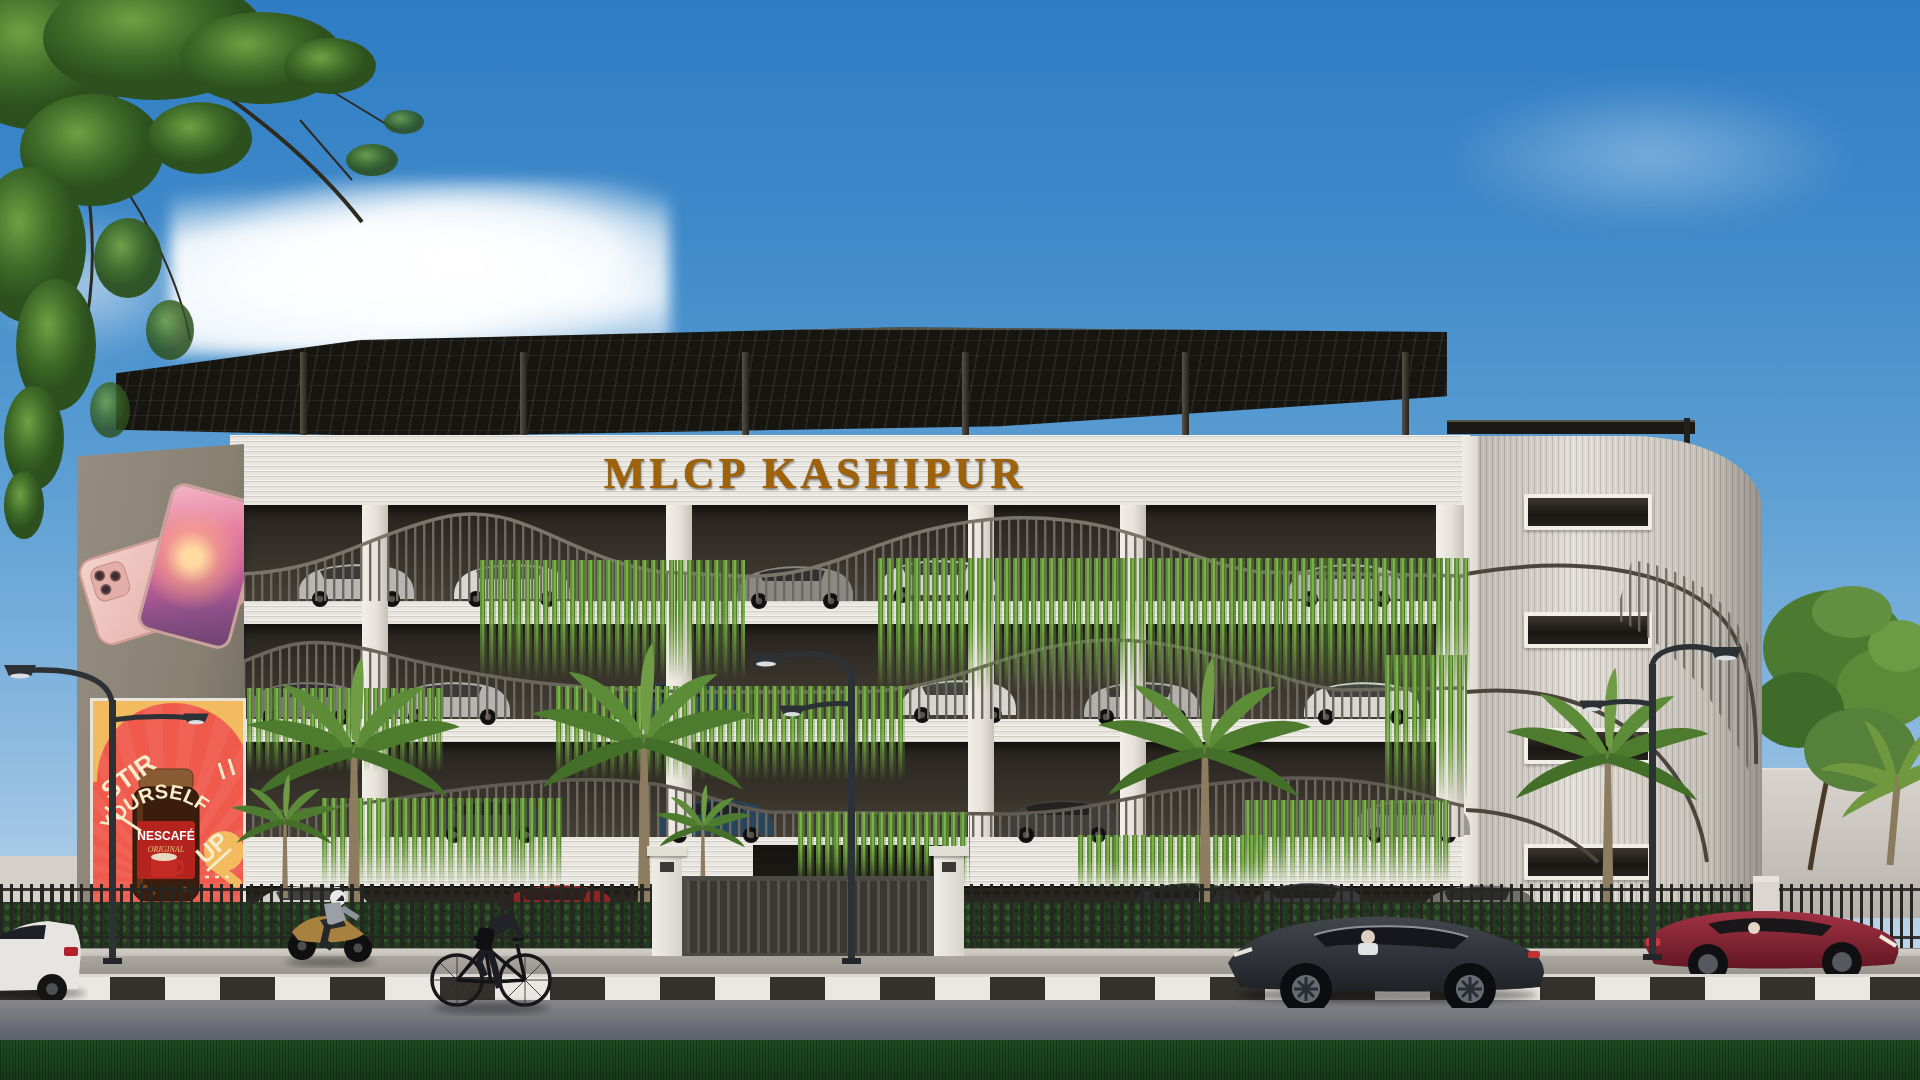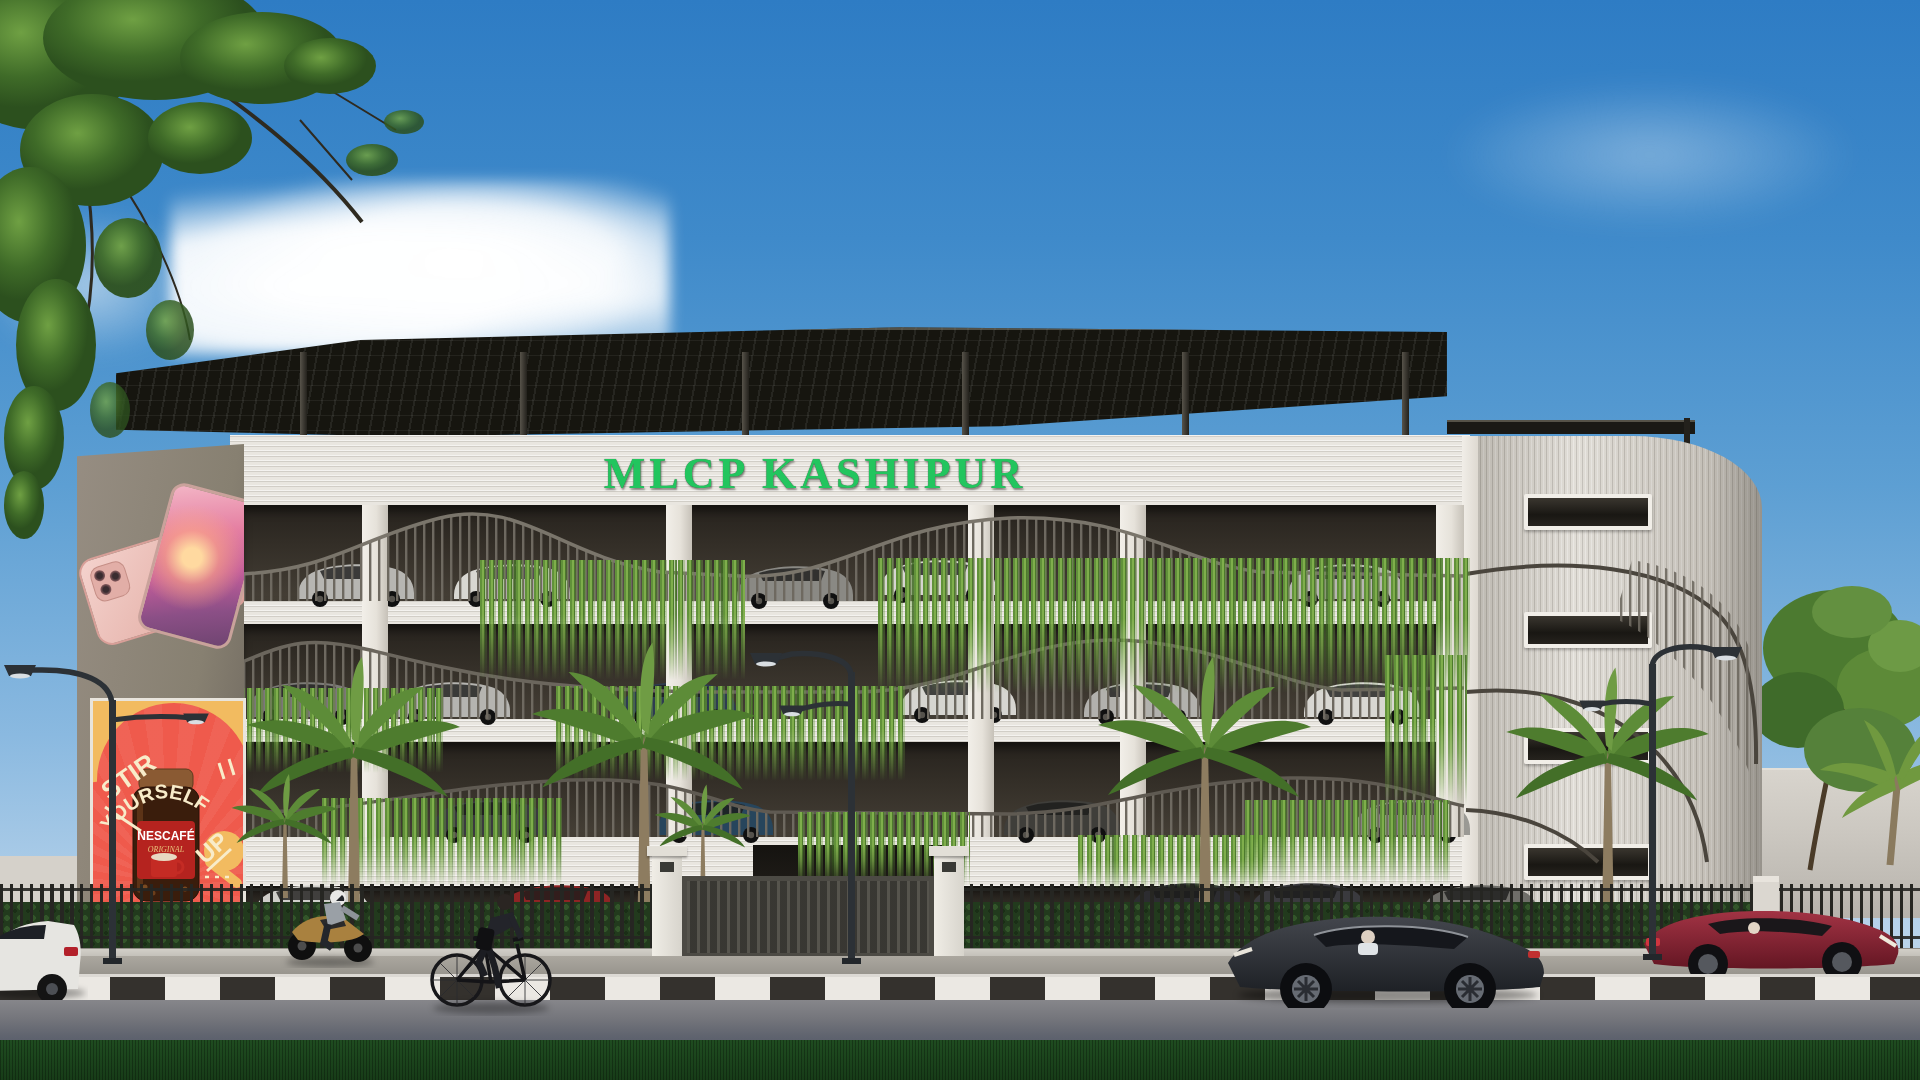--- a/index.html
+++ b/index.html
@@ -56,21 +56,21 @@
       linear-gradient(90deg,rgba(96,91,83,.28) 0%,rgba(255,255,255,.18) 38%,rgba(128,122,114,.25) 82%,rgba(84,80,73,.5) 100%),
       repeating-linear-gradient(90deg,rgba(108,102,94,.3) 0 1px,rgba(0,0,0,0) 1px 3px,rgba(255,255,255,.32) 3px 4px,rgba(0,0,0,0) 4px 6px),#dad6ce;}
   #tower-frame{left:1462px;top:436px;width:16px;height:474px;background:linear-gradient(90deg,#f1eee8,#ded9d1);}
   .tower-window{left:1524px;width:120px;height:28px;border:4px solid #f1eee8;border-radius:2px;
     background:linear-gradient(180deg,#3a362f 0%,#191713 60%,#26231e 100%);
     box-shadow:0 2px 3px rgba(0,0,0,.28);}
 
   
   #sign{left:580px;top:448px;width:470px;height:52px;line-height:52px;text-align:center;
     font-family:"Liberation Serif",serif;font-weight:bold;font-size:44px;letter-spacing:4px;
-    color:#22c55e;text-shadow:1px 2px 2px rgba(58,54,49,.55),0 0 1px #5d594f;}
+    color:#a16207;text-shadow:1px 2px 2px rgba(58,54,49,.55),0 0 1px #5d594f;}
 
   
   .vine{background:
       repeating-linear-gradient(90deg,#61913a 0 2px,#7fae4c 2px 4px,#4d7a2c 4px 5px,rgba(110,160,70,.4) 5px 7px,rgba(0,0,0,0) 7px 9px),
       repeating-linear-gradient(90deg,rgba(0,0,0,0) 0 11px,rgba(64,105,36,.85) 11px 13px,rgba(0,0,0,0) 13px 23px);
     -webkit-mask-image:linear-gradient(180deg,#000 0 45%,rgba(0,0,0,.75) 65%,rgba(0,0,0,.35) 85%,rgba(0,0,0,0) 100%);
     mask-image:linear-gradient(180deg,#000 0 45%,rgba(0,0,0,.75) 65%,rgba(0,0,0,.35) 85%,rgba(0,0,0,0) 100%);}
 
   
   #pylon{left:77px;top:444px;width:167px;height:467px;

